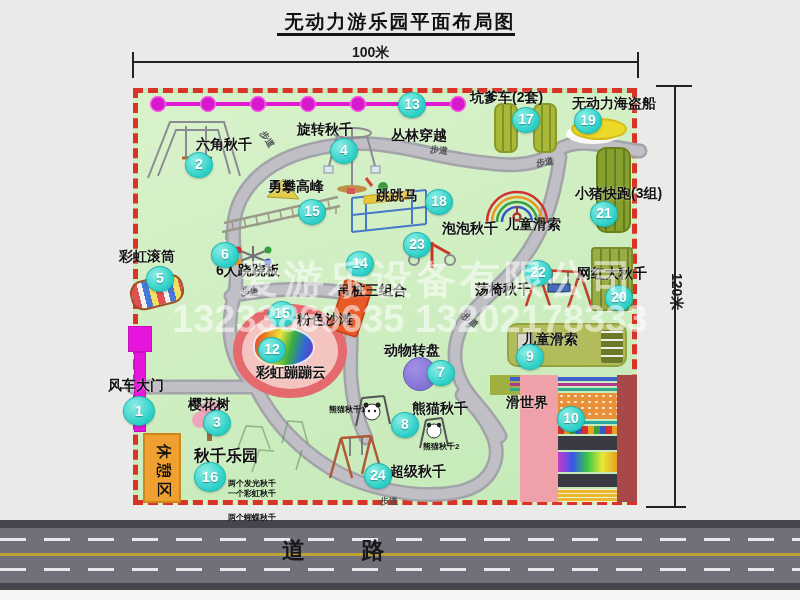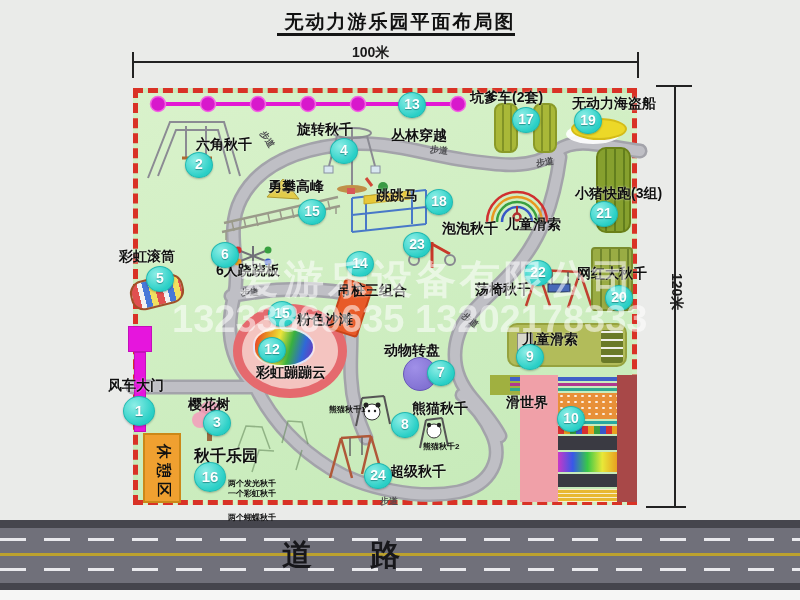--- a/index.html
+++ b/index.html
@@ -59,21 +59,21 @@
   .sw-teal{background:#28a8a0;}
   .sw-yellow{background:#e8b830;
     background-image:repeating-linear-gradient(0deg,rgba(255,255,255,.75) 0 1px,transparent 1px 4px);}
   .wm{position:absolute;color:rgba(255,255,255,.55);font-weight:bold;z-index:60;
       pointer-events:none;white-space:nowrap;}
   .road{position:absolute;left:0;top:520px;width:800px;height:70px;background:#70707a;
         border-top:8px solid #45454d;border-bottom:7px solid #45454d;box-sizing:border-box;z-index:5;}
   .lane{position:absolute;left:0;width:800px;height:3px;
         background:repeating-linear-gradient(90deg,#e9e9ed 0 26px,transparent 26px 44px);}
   .midline{position:absolute;left:0;width:800px;height:3px;background:#bca22e;}
-  .road-label{position:absolute;left:282px;top:7px;font-size:30px;font-weight:bold;color:#17171b;
+  .road-label{position:absolute;left:282px;top:7px;font-size:23px;font-weight:bold;color:#17171b;
         letter-spacing:18px;word-spacing:14px;}
   .below-road{position:absolute;left:0;top:590px;width:800px;height:10px;background:#f6f6f5;}
 </style>
 </head>
 <body>
 
 <div class="canvas">
 
   <div class="title">无动力游乐园平面布局图</div>
   <div class="title-underline"></div>

